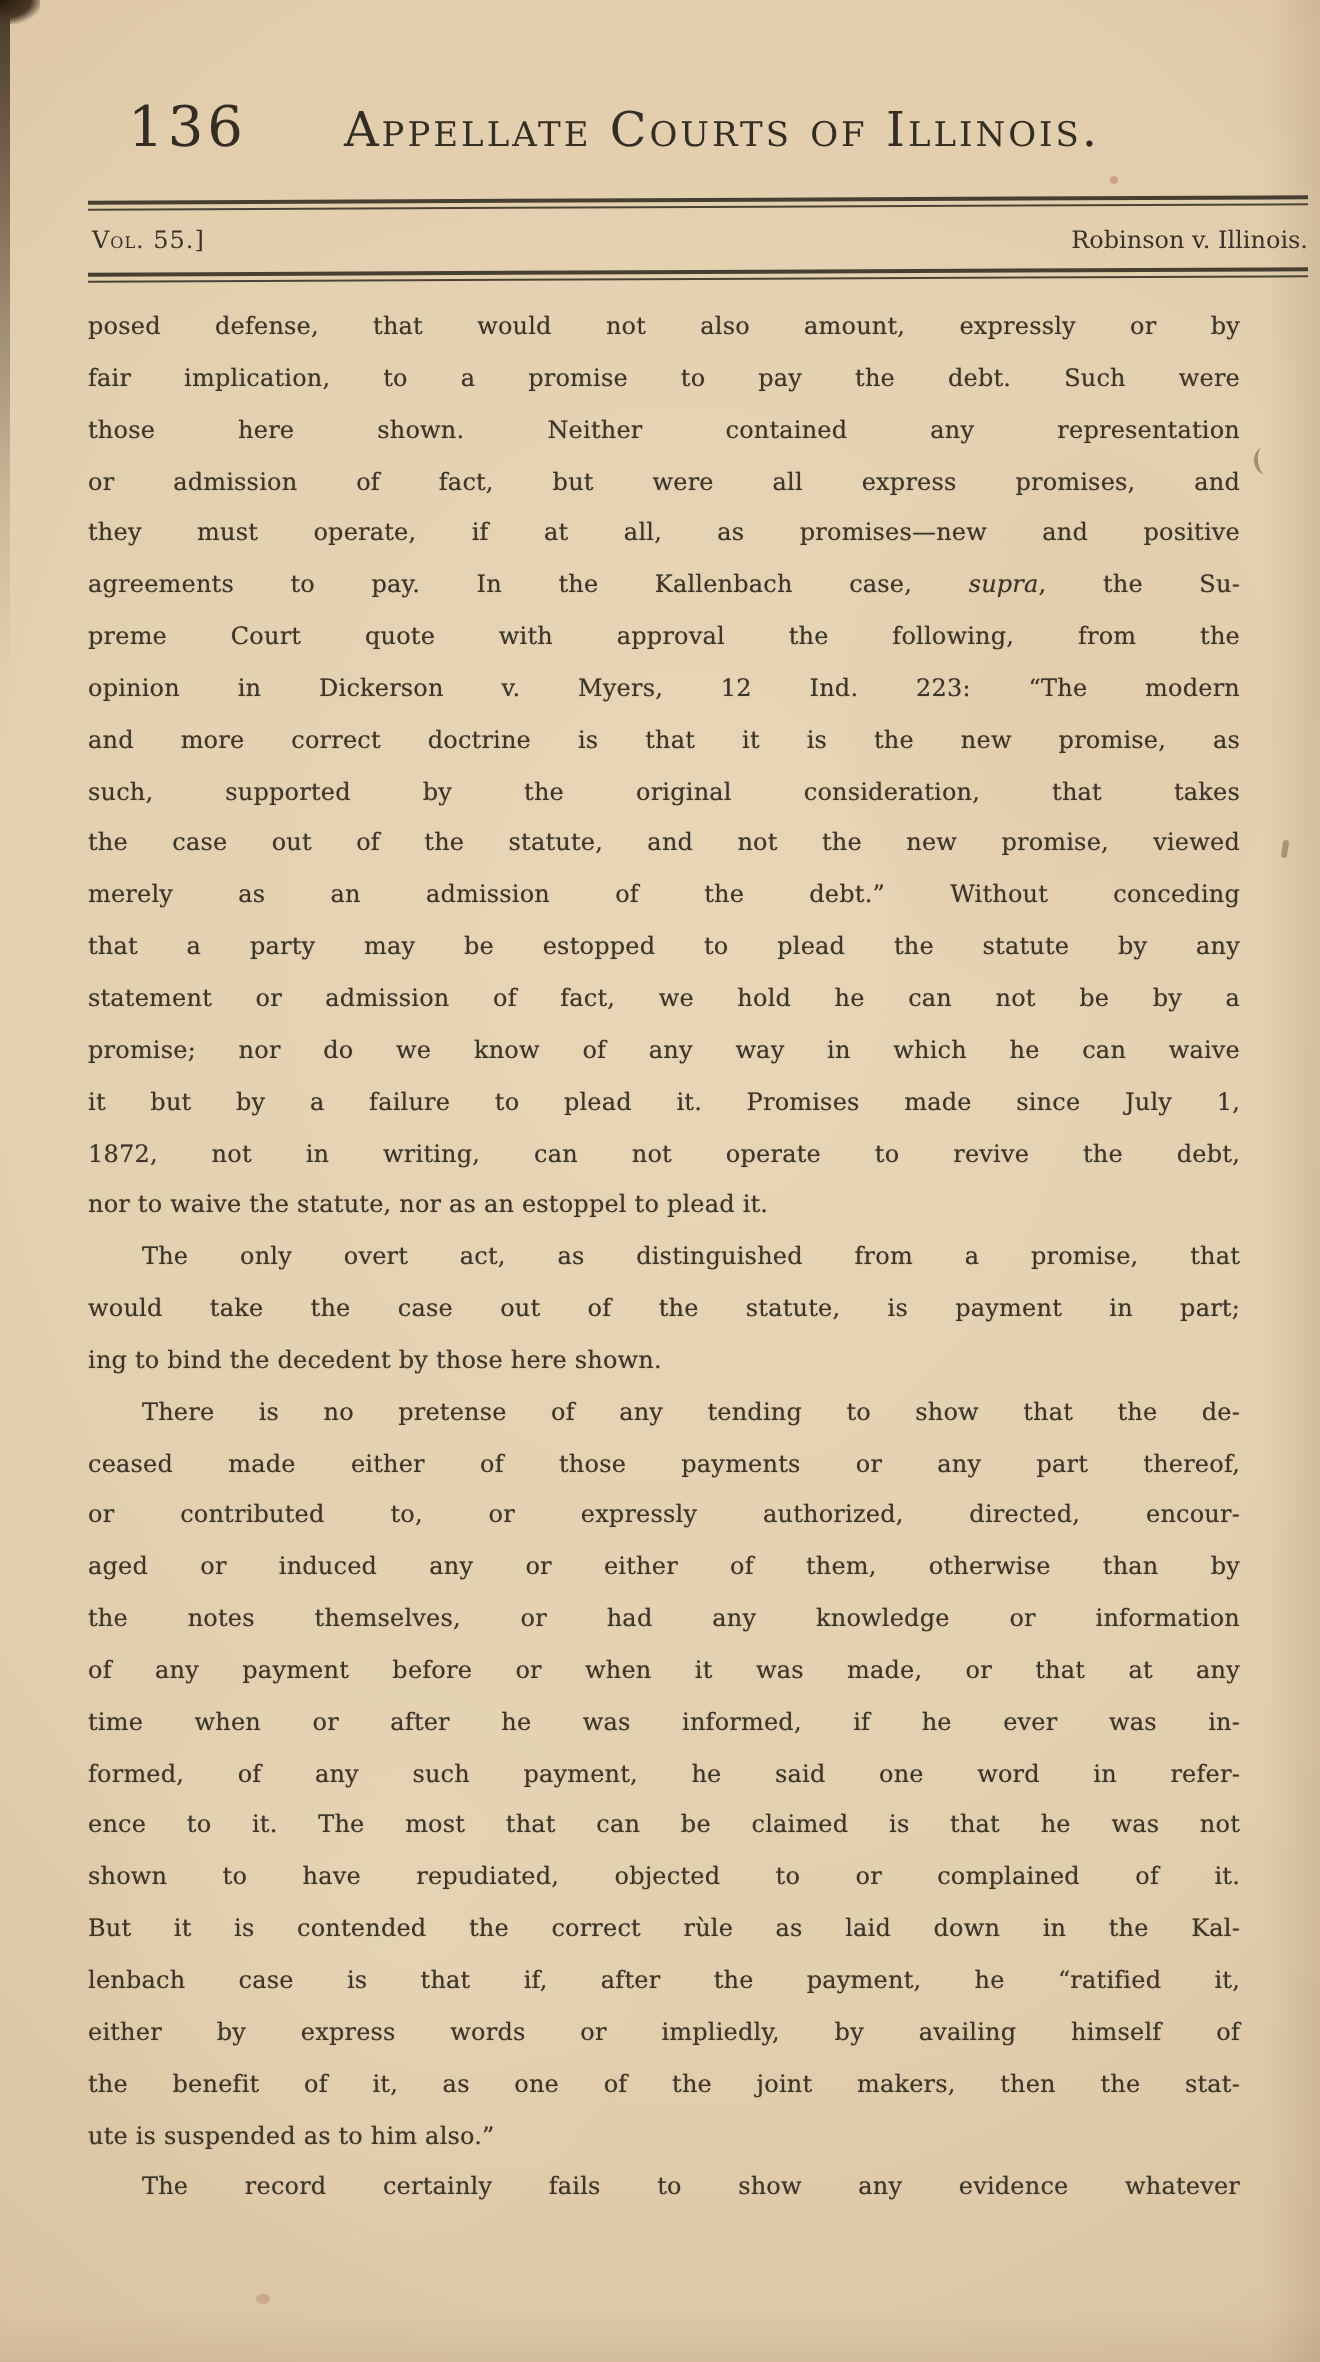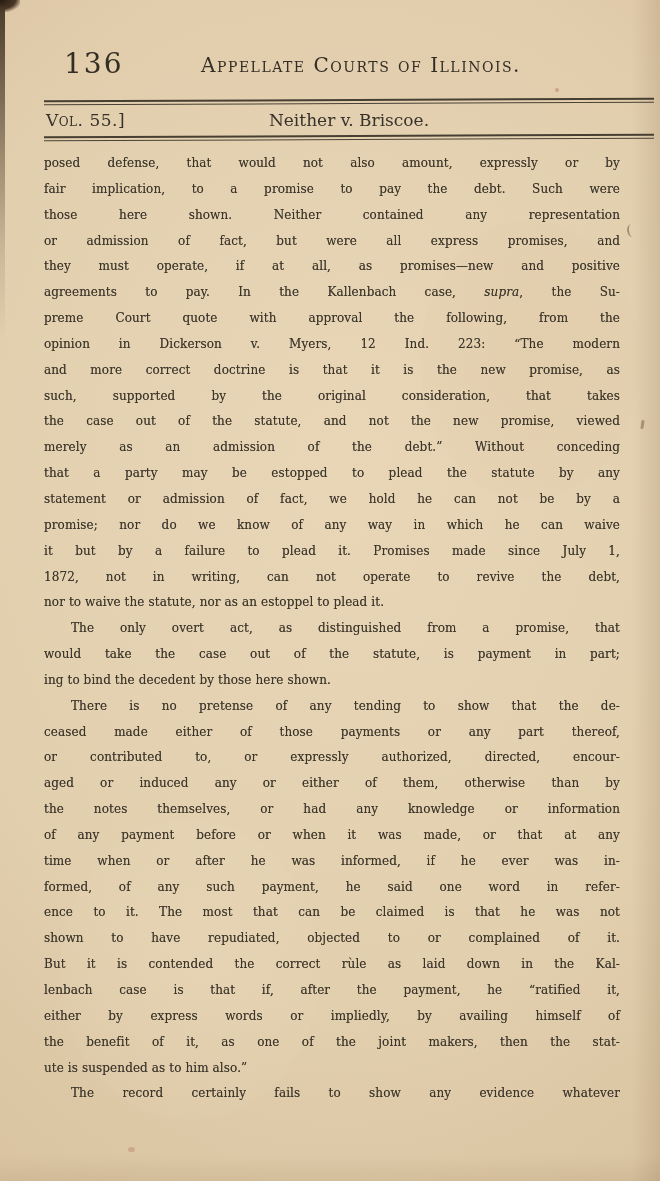--- a/index.html
+++ b/index.html
@@ -32,26 +32,26 @@
     border-left:2px solid rgba(82,62,42,0.45);border-radius:60% 0 0 60%/50% 0 0 50%;transform:rotate(-6deg);}
   .speck2{position:absolute;left:641px;top:420px;width:3px;height:9px;
     background:rgba(95,68,46,0.42);border-radius:2px;transform:rotate(9deg);}
   .speck3{position:absolute;left:128px;top:1147px;width:7px;height:5px;border-radius:50%;
     background:rgba(175,110,85,0.35);}
   .speck4{position:absolute;left:555px;top:88px;width:4px;height:4px;border-radius:50%;
     background:rgba(180,95,75,0.40);}
   
   .hrow1{position:absolute;top:47px;left:44px;width:610px;line-height:33px;text-align:center;color:#332e24;margin-left:12px;}
   .pagenum{position:absolute;left:8px;top:0;font-size:28px;line-height:33px;letter-spacing:2px;}
-  .running-head{font-variant:small-caps;font-size:20px;letter-spacing:1.5px;position:relative;top:2px;text-align:right;}
+  .running-head{font-variant:small-caps;font-size:24px;letter-spacing:1.5px;position:relative;top:2px;text-align:right;}
   .rule{position:absolute;left:44px;width:610px;height:2px;
     border-top:2px solid #463f32;border-bottom:1px solid #4a4336;transform:rotate(-0.25deg);}
   .rule1{top:99px;}
   .rule2{top:135px;}
-  .hrow2{position:absolute;top:107px;left:44px;width:610px;line-height:26px;text-align:center;color:#37322a;font-size:17px;}
+  .hrow2{position:absolute;top:107px;left:44px;width:610px;line-height:26px;text-align:right;color:#37322a;font-size:12px;}
   .vol-label{position:absolute;left:2px;top:0;font-variant:small-caps;letter-spacing:0.5px;}
   
   .body-text{position:absolute;top:151px;left:44px;width:576px;font-size:12px;color:#3b352a;
     text-shadow:0 0 0.5px rgba(58,52,42,0.55);letter-spacing:0.1px;}
   .line{height:25.85px;line-height:25.85px;text-align:justify;text-align-last:justify;overflow:visible;white-space:normal;}
   .line.end{text-align-last:left;}
   .line.indent{text-indent:27px;}
   .it{font-style:italic;}
 </style>
 </head>
@@ -67,21 +67,21 @@
   <div class="corner-tl"></div>
   <div class="speck1"></div>
   <div class="speck2"></div>
   <div class="speck3"></div>
   <div class="speck4"></div>
 
   <div class="hrow1"><span class="pagenum">136</span><span class="running-head">Appellate Courts of Illinois.</span></div>
 
   <div class="rule rule1"></div>
 
-  <div class="hrow2"><span class="vol-label">Vol. 55.]</span><span class="case-title">Neither v. Briscoe.</span></div>
+  <div class="hrow2"><span class="vol-label">Vol. 55.]</span><span class="case-title">Robinson v. Illinois.</span></div>
 
   <div class="rule rule2"></div>
 
   <div class="body-text">
     <div class="line">posed defense, that would not also amount, expressly or by</div>
     <div class="line">fair implication, to a promise to pay the debt.  Such were</div>
     <div class="line">those here shown.  Neither contained any representation</div>
     <div class="line">or admission of fact, but were all express promises, and</div>
     <div class="line">they must operate, if at all, as promises—new and positive</div>
     <div class="line"><span>agreements to pay.  In the Kallenbach case, </span><span class="it">supra</span><span>, the Su-</span></div>

